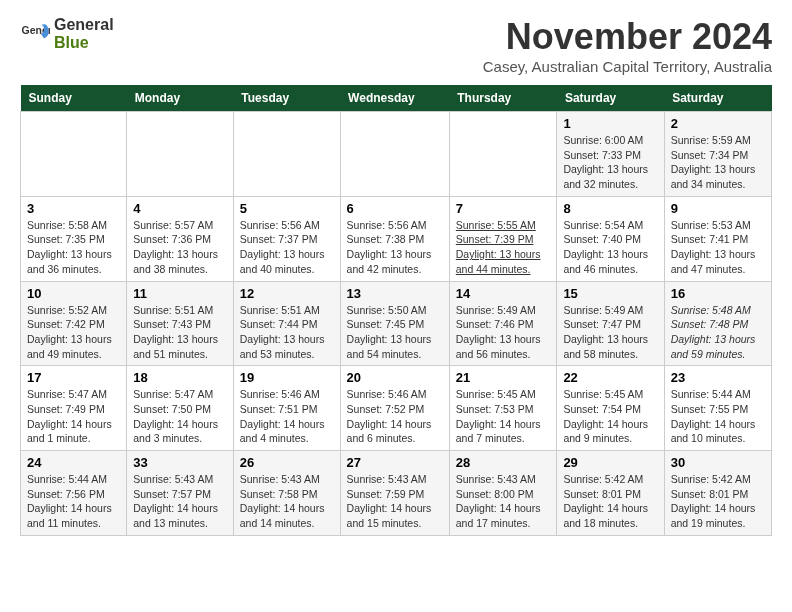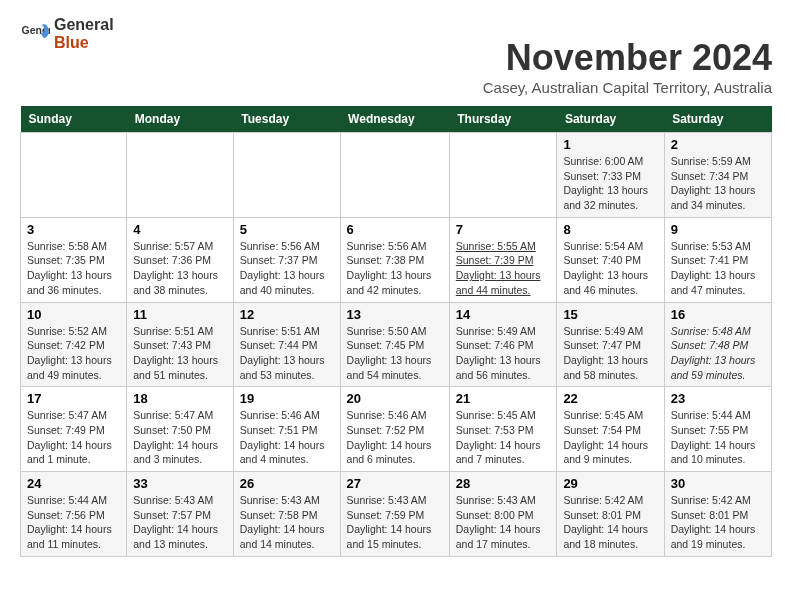--- a/index.html
+++ b/index.html
@@ -20,21 +20,20 @@
       display: flex;
       align-items: center;
       gap: 4px;
     }
     .logo-icon {
       width: 30px;
       height: 30px;
     }
     .title-section {
       text-align: right;
-      margin-top: 21px;
     }
     .month-title {
       font-size: 36px;
       font-weight: bold;
       color: #333;
     }
     .location-title {
       font-size: 15px;
       color: #555;
     }
@@ -82,21 +81,21 @@
 
 <div class="header-section">
   <div class="logo">
     <svg class="logo-icon" viewBox="0 0 40 40">
       <text x="2" y="20" font-size="14" font-weight="bold" fill="#333">General</text>
       <path d="M28,8 Q36,4 38,14 Q40,22 32,26 L28,20 Q33,17 32,12 Q31,8 28,8Z" fill="#4a90d9"></path>
     </svg>
     <div>
       <div style="display:flex;flex-direction:column;line-height:1.1;">
         <span style="font-size:16px;font-weight:bold;color:#333;">General</span>
-        <span style="font-size:16px;font-weight:bold;color:#c2410c;">Blue</span>
+        <span style="font-size:16px;font-weight:bold;color:#4d7c0f;">Blue</span>
       </div>
     </div>
   </div>
   <div class="title-section">
     <div class="month-title">November 2024</div>
     <div class="location-title">Casey, Australian Capital Territory, Australia</div>
   </div>
 </div>
 
 <table>

